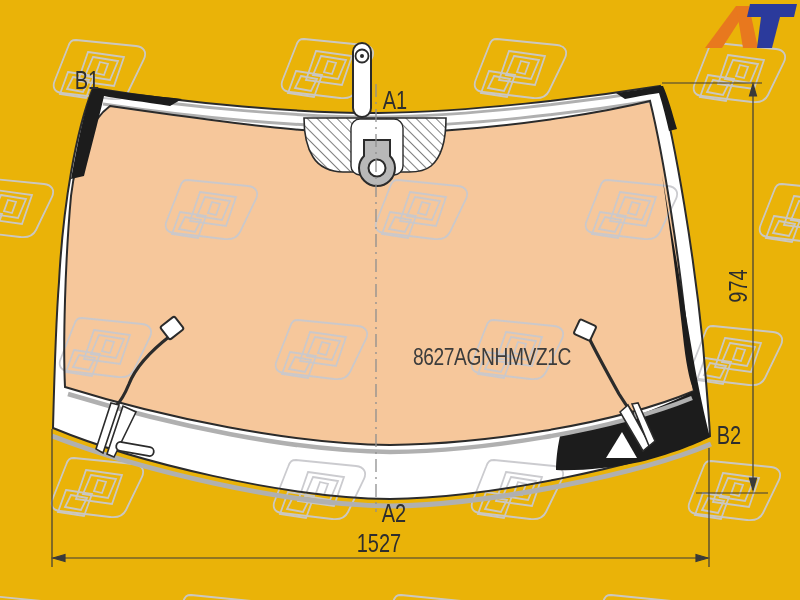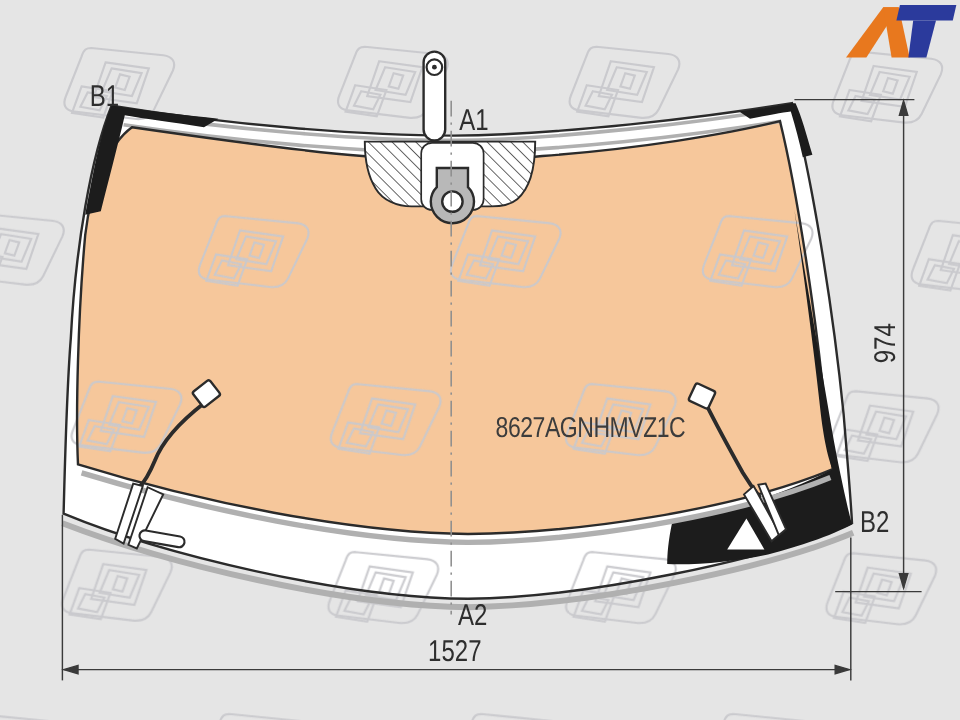--- a/index.html
+++ b/index.html
@@ -1,16 +1,16 @@
 <!DOCTYPE html>
 <html><head>
 <meta charset="utf-8">
 <style>
   html,body{margin:0;padding:0;background:#fff;}
-  #stage{position:relative;width:800px;height:600px;background:#e5e5e5;overflow:hidden;
+  #stage{position:relative;width:800px;height:600px;background:#eab308;overflow:hidden;
          font-family:"Liberation Sans", sans-serif;}
   #scene{position:absolute;left:0;top:0;}
   .lbl{position:absolute;color:#2e2e2e;font-size:25px;line-height:28px;height:28px;
        text-align:center;transform:scaleX(0.8);transform-origin:center;white-space:nowrap;}
   .lbl-b1{left:57px;top:66px;width:60px;}
   .lbl-a1{left:365px;top:86px;width:60px;}
   .lbl-b2{left:699px;top:421px;width:60px;}
   .lbl-a2{left:364px;top:499px;width:60px;}
   .lbl-1527{left:339px;top:529px;width:80px;}
   .lbl-974{left:698px;top:272px;width:80px;transform:rotate(-90deg) scaleX(0.8);}

